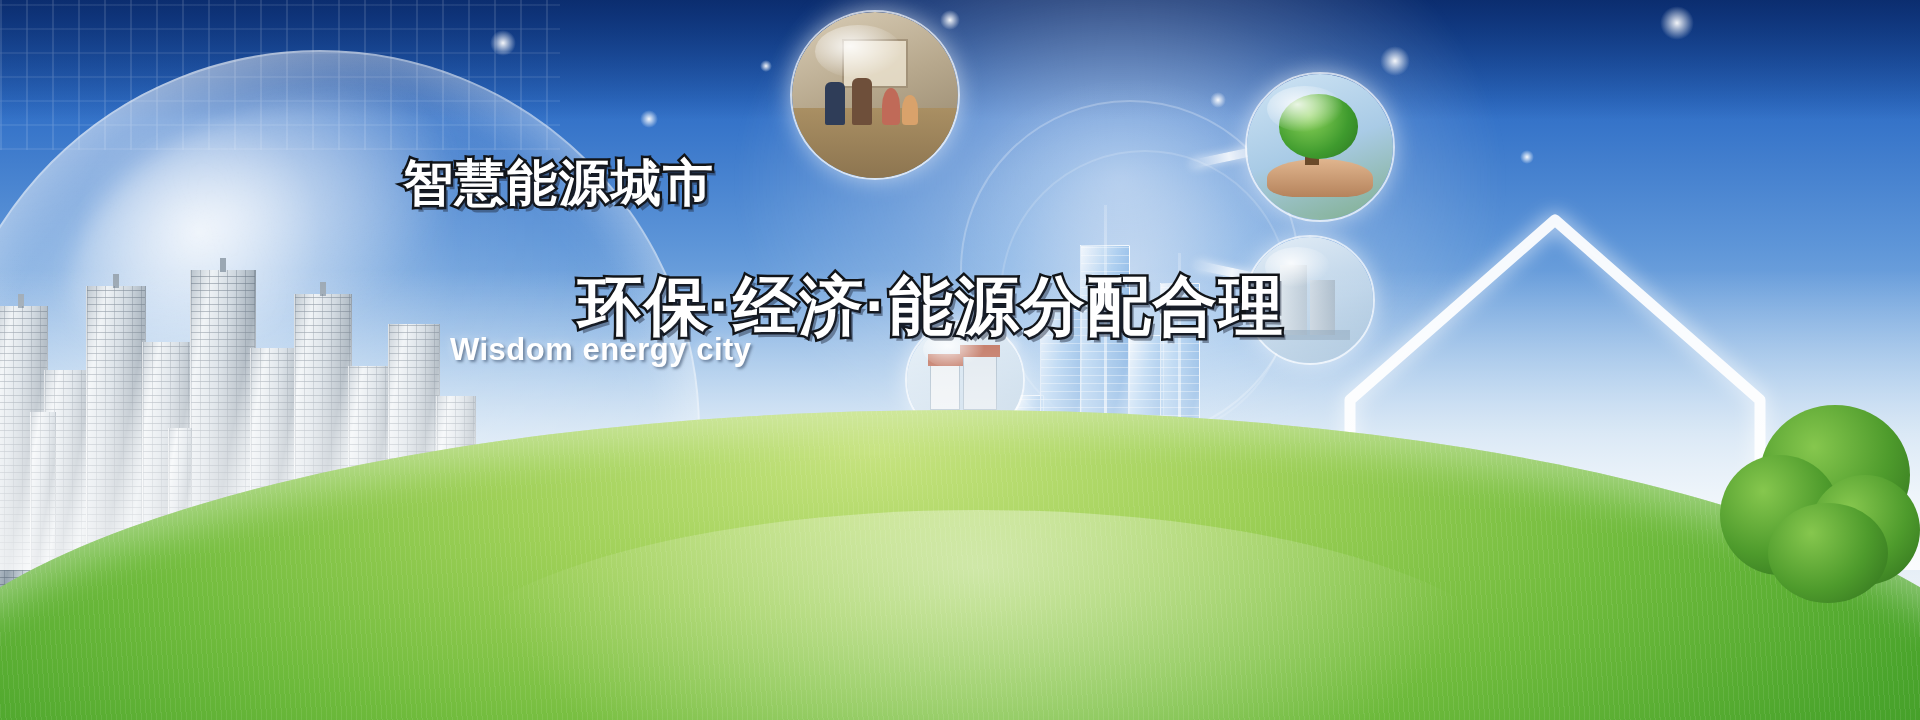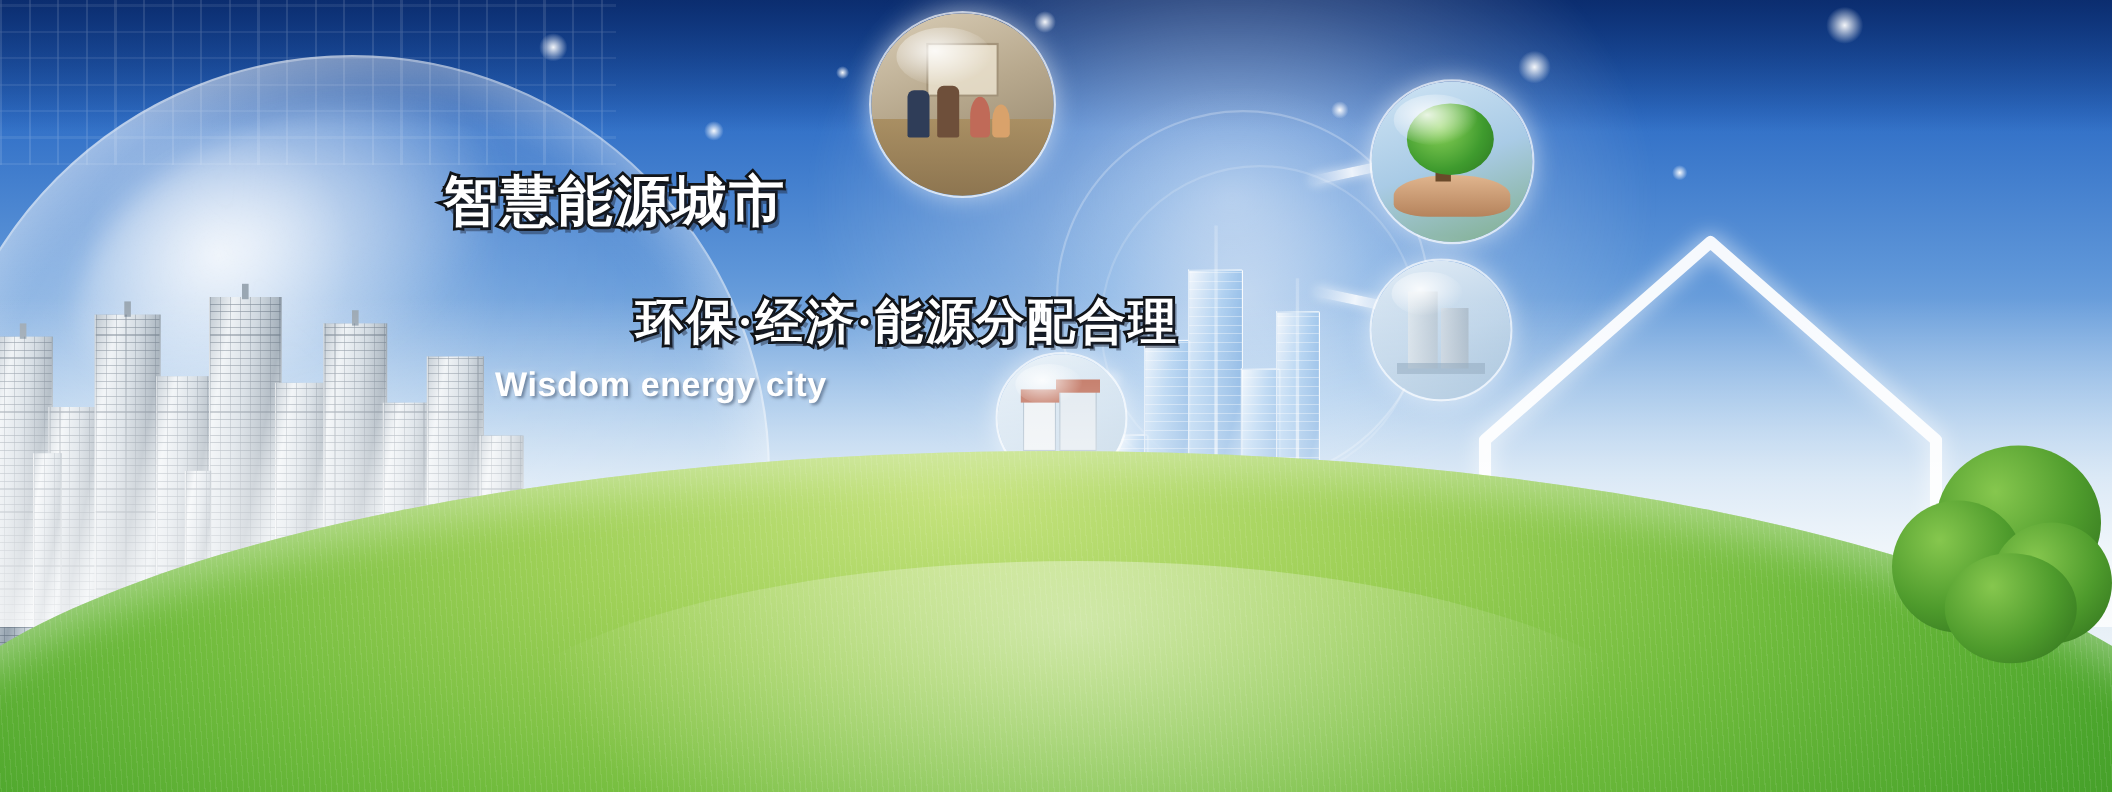--- a/index.html
+++ b/index.html
@@ -90,26 +90,26 @@
     background-image:repeating-linear-gradient(86deg,rgba(255,255,255,.4) 0 1px,rgba(255,255,255,0) 1px 5px);}
 
   
   .tree{position:absolute;right:-10px;bottom:105px;width:240px;height:230px;}
   .tree .crown{position:absolute;border-radius:50%;
     background:radial-gradient(circle at 36% 30%,#86c74e,#4e9b2c 55%,#2e6d1c 100%);}
 
   
   .txt-wrap{position:absolute;left:0;top:0;width:100%;height:100%;}
   .cn{position:absolute;color:#ffffff;font-weight:bold;white-space:nowrap;
-    font-family:Liberation Serif, serif;
+    font-family:Liberation Sans, sans-serif;
     -webkit-text-stroke:5px #111418;paint-order:stroke fill;
     text-shadow:4px 5px 0 rgba(30,40,60,.45);text-align:center;}
   .cn span{position:relative;}
   .cn-title{left:403px;top:150px;font-size:50px;letter-spacing:2px;}
-  .cn-sub{left:578px;top:263px;font-size:44px;letter-spacing:2px;}
+  .cn-sub{left:578px;top:263px;font-size:64px;letter-spacing:2px;}
   .en{position:absolute;color:#ffffff;font-weight:bold;white-space:nowrap;
     text-shadow:2px 2px 3px rgba(40,60,90,.55),0 0 8px rgba(255,255,255,.35);}
   .en-1{left:450px;top:332px;font-size:31px;letter-spacing:.5px;}
   .en-2{left:450px;top:394px;font-size:28px;letter-spacing:.3px;}
 </style>
 </head>
 <body>
 
 <div id="stage">
 

